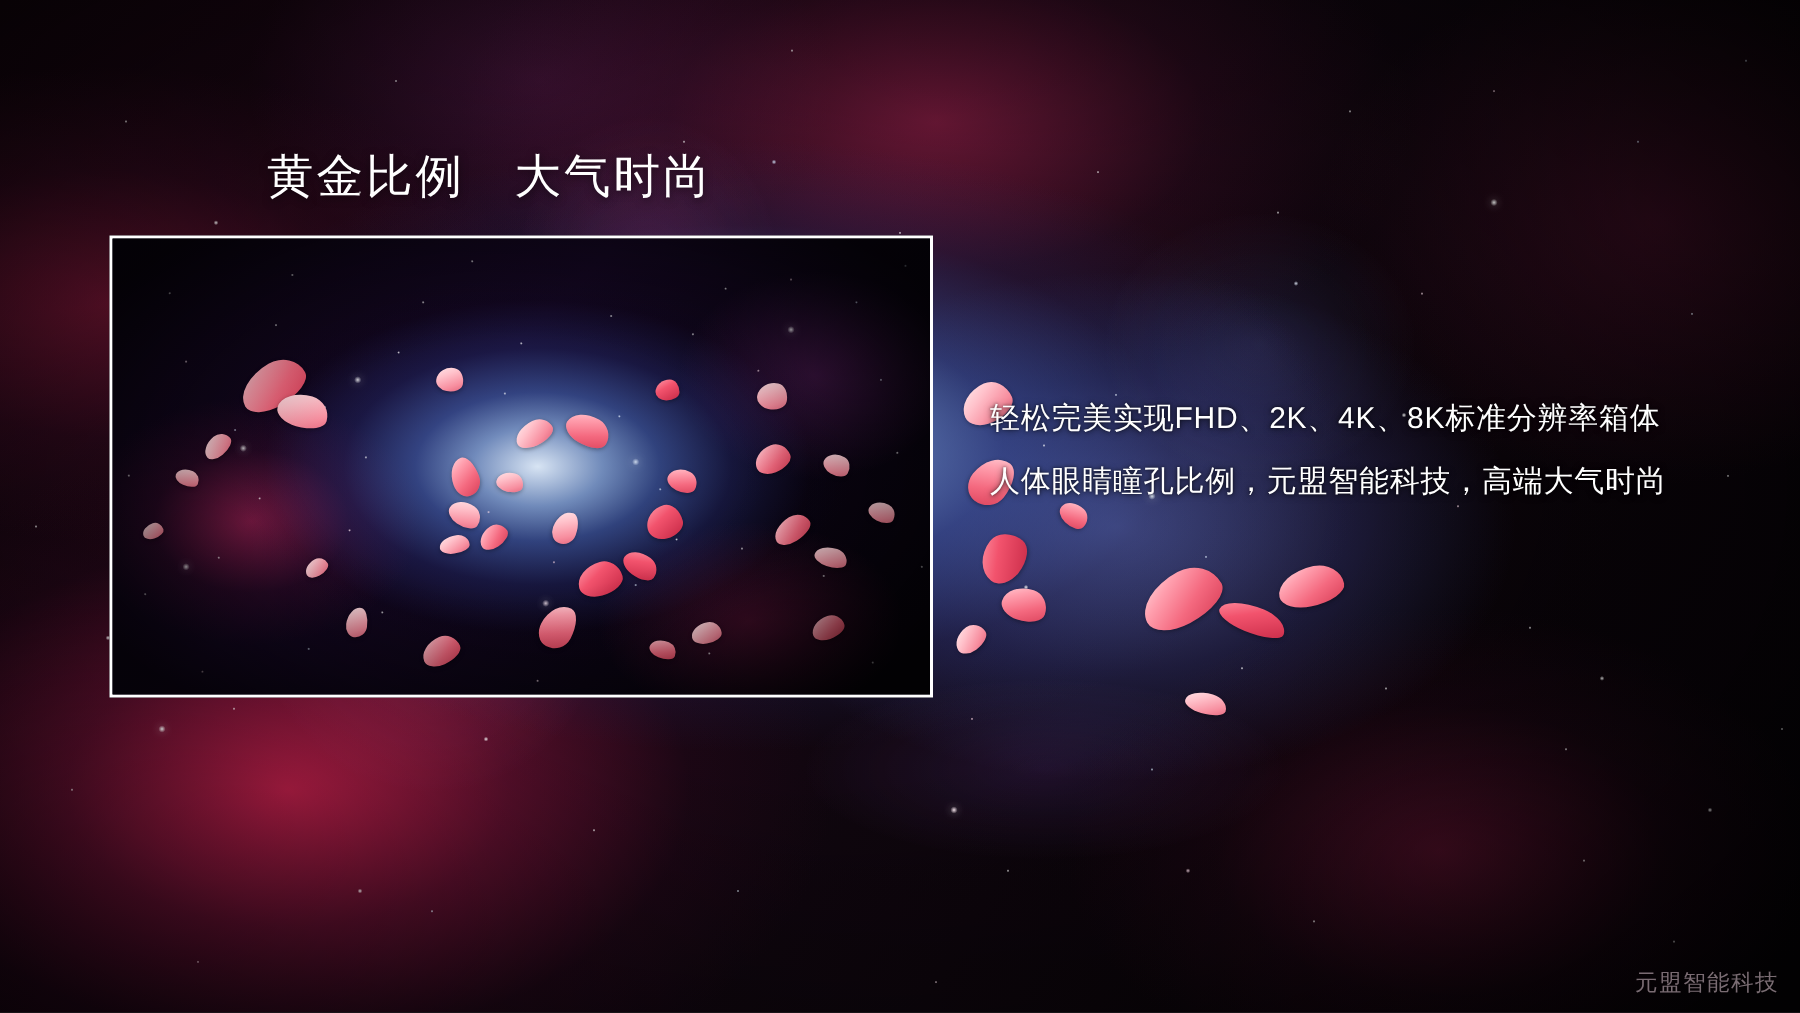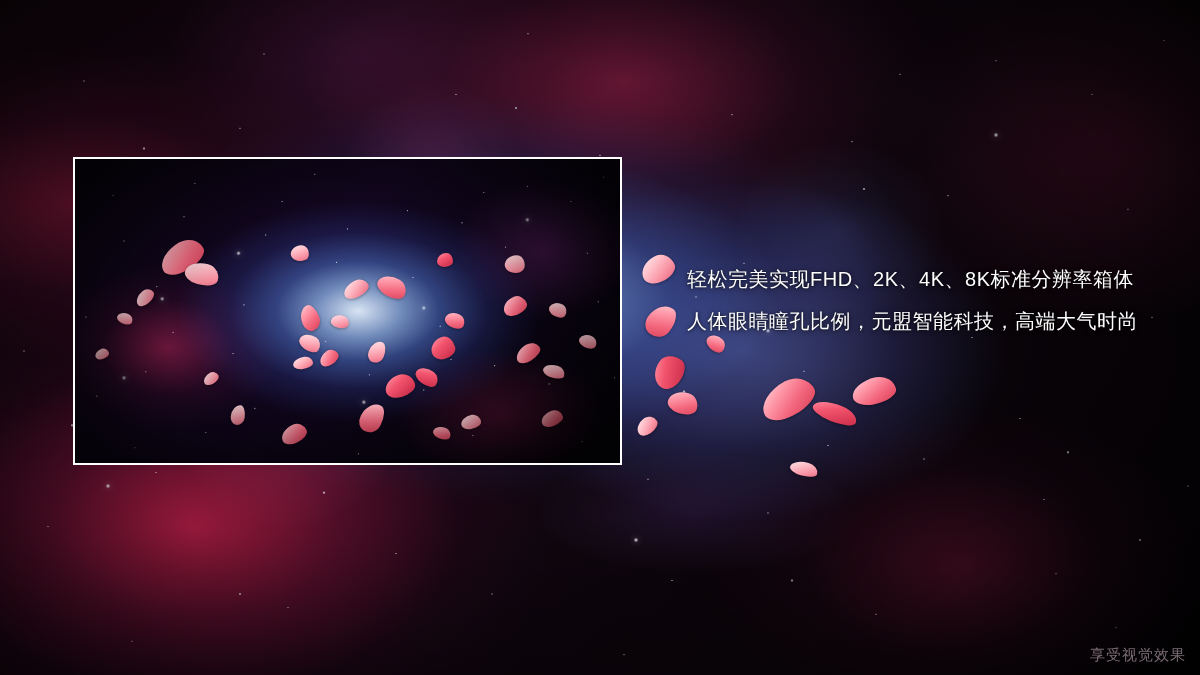--- a/index.html
+++ b/index.html
@@ -196,21 +196,21 @@
     position: absolute;
     left: 660px;
     top: 258px;
     color: #ffffff;
     font-size: 20px;
     line-height: 42px;
     letter-spacing: .5px;
     text-shadow: 0 1px 5px rgba(0,0,0,0.70), 0 0 2px rgba(0,0,0,0.6);
     white-space: nowrap;
   }
-  .body-text div { height: 42px; margin-left: 27px; }
+  .body-text div { height: 42px; }
 
   
   .watermark {
     position: absolute;
     right: 14px;
     bottom: 10px;
     font-size: 15px;
     color: rgba(168,150,158,0.72);
     letter-spacing: 1px;
   }
@@ -272,21 +272,22 @@
       <div class="petal pale" style="left:386px; top:256px; width:20px; height:14px; transform:rotate(-10deg);"></div>
       <div class="petal" style="left:358px; top:268px; width:18px; height:12px; transform:rotate(22deg);"></div>
       <div class="petal pale" style="left:128px; top:214px; width:16px; height:11px; transform:rotate(-30deg);"></div>
       <div class="petal pale" style="left:156px; top:246px; width:14px; height:20px; transform:rotate(8deg);"></div>
       <div class="petal" style="left:466px; top:252px; width:22px; height:15px; transform:rotate(-20deg);"></div>
       <div class="petal pale" style="left:504px; top:176px; width:18px; height:13px; transform:rotate(26deg);"></div>
     </div>
     <div class="panel-vignette"></div>
   </div>
 
+  <div class="slide-title">黄金比例　大气时尚</div>
 
   <div class="body-text">
     <div>轻松完美实现FHD、2K、4K、8K标准分辨率箱体</div>
     <div>人体眼睛瞳孔比例，元盟智能科技，高端大气时尚</div>
   </div>
 
-  <div class="watermark">享受视觉效果</div>
+  <div class="watermark">元盟智能科技</div>
 
 </div>
 
 </body></html>

